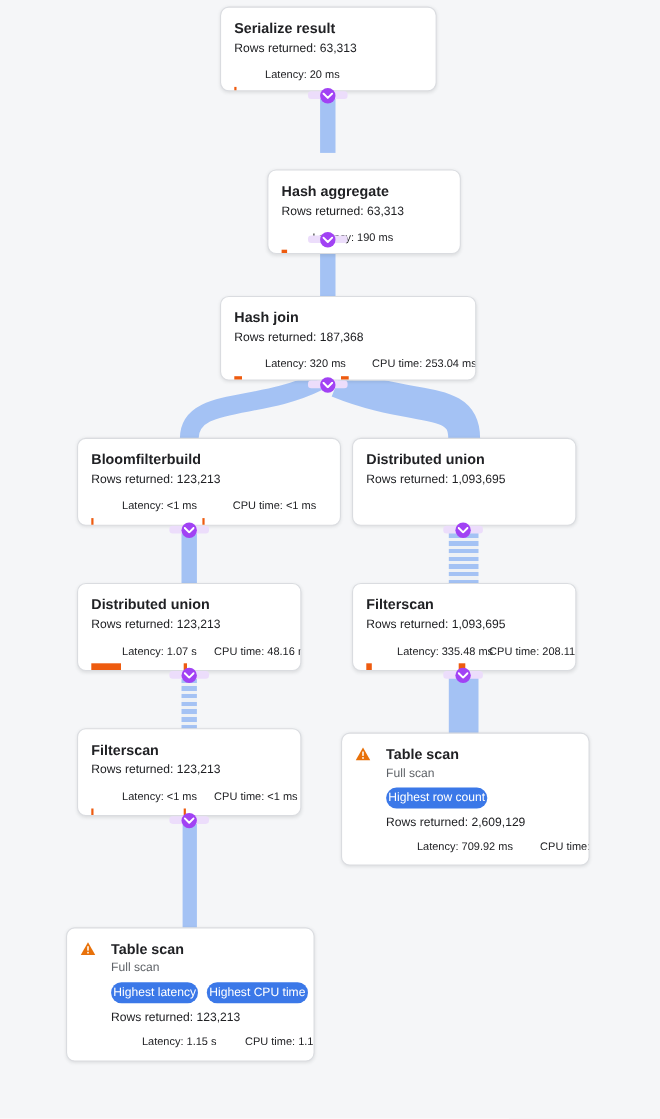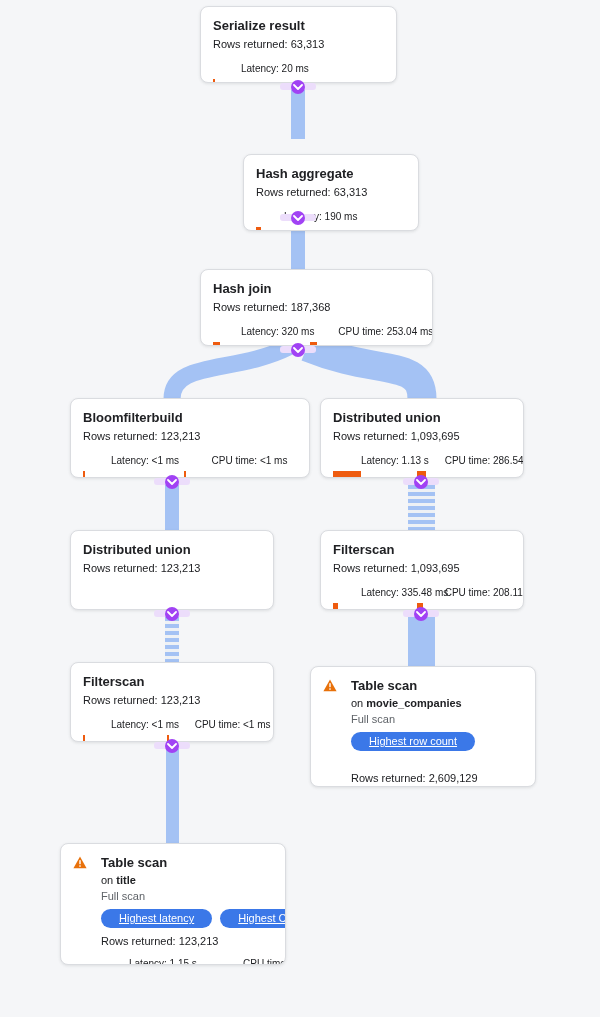--- a/index.html
+++ b/index.html
@@ -25,21 +25,21 @@
   
   .ts-head { display:flex; align-items:flex-start; }
   .warn { width:14px; height:13px; margin-top:2px; flex:none; }
   .ts-body { margin-left:14px; flex:1; }
   .on-line { font-size:11px; color:#202124; margin-top:2px; line-height:14px; }
   .on-line b { font-weight:700; }
   .scan-type { font-size:11px; color:#5f6368; margin-top:2px; line-height:14px; }
   .badges { display:flex; gap:8px; margin-top:6px; }
   .pill {
     background:#3b78e8; color:#ffffff; font-size:11px; line-height:13px;
-    padding:3px 18px; border-radius:10px; white-space:nowrap;text-decoration:underline;
+    padding:3px 2px; border-radius:10px; white-space:nowrap;
   }
   
   .link { position:absolute; background:#a4c2f4; z-index:0; }
   .link.striped {
     background:repeating-linear-gradient(
       to bottom, #a4c2f4 0px, #a4c2f4 4px, #eef1f5 4px, #eef1f5 7px);
   }
   .split-svg { position:absolute; left:0; top:346px; z-index:0; }
   
   .chev { position:absolute; width:36px; height:15px; z-index:3; cursor:pointer; }
@@ -121,35 +121,35 @@
       <div class="m-col cpu">
         <div class="m-label"><span>CPU time:</span> <span>&lt;1 ms</span></div>
         <div class="bar" style="width: 2px;"></div>
       </div>
     </div>
   </div>
 
   <div class="node" style="left:320px;top:398px;width:204px;height:80px;">
     <div class="title">Distributed union</div>
     <div class="rows"><span>Rows returned:</span> <span>1,093,695</span></div>
-    <div class="metrics">
-      <div class="m-col lat">
-        <div class="m-label"><span>Latency:</span> <span>1.13 s</span></div>
-        <div class="bar" style="width: 28px;"></div>
-      </div>
-      <div class="m-col cpu">
-        <div class="m-label"><span>CPU time:</span> <span>286.54 ms</span></div>
-        <div class="bar" style="width: 9px;"></div>
-      </div>
-    </div>
   </div>
 
   <div class="node" style="left:70px;top:530px;width:204px;height:80px;">
     <div class="title">Distributed union</div>
     <div class="rows"><span>Rows returned:</span> <span>123,213</span></div>
+    <div class="metrics">
+      <div class="m-col lat">
+        <div class="m-label"><span>Latency:</span> <span>1.07 s</span></div>
+        <div class="bar" style="width: 27px;"></div>
+      </div>
+      <div class="m-col cpu">
+        <div class="m-label"><span>CPU time:</span> <span>48.16 ms</span></div>
+        <div class="bar" style="width: 3px;"></div>
+      </div>
+    </div>
   </div>
 
   <div class="node" style="left:320px;top:530px;width:204px;height:80px;">
     <div class="title">Filterscan</div>
     <div class="rows"><span>Rows returned:</span> <span>1,093,695</span></div>
     <div class="metrics">
       <div class="m-col lat">
         <div class="m-label"><span>Latency:</span> <span>335.48 ms</span></div>
         <div class="bar" style="width: 5px;"></div>
       </div>
@@ -177,26 +177,25 @@
 
   <div class="node" style="left:310px;top:666px;width:226px;height:121px;">
     <div class="ts-head">
       <svg class="warn" viewBox="0 0 14 13">
         <path d="M7 0.5 L13.6 12.2 H0.4 Z" fill="#e8710a"></path>
         <rect x="6.3" y="4.2" width="1.4" height="4" fill="#ffffff"></rect>
         <rect x="6.3" y="9.3" width="1.4" height="1.5" fill="#ffffff"></rect>
       </svg>
       <div class="ts-body">
         <div class="title">Table scan</div>
-        <div class="on-line"><span>on</span> <b>movie_companies</b></div>
         <div class="scan-type">Full scan</div>
         <div class="badges">
           <span class="pill">Highest row count</span>
         </div>
-        <div class="rows" style="margin-top:20px;"><span>Rows returned:</span> <span>2,609,129</span></div>
+        <div class="rows" style="margin-top:6px;"><span>Rows returned:</span> <span>2,609,129</span></div>
         <div class="metrics" style="margin-top:9px;">
           <div class="m-col lat">
             <div class="m-label"><span>Latency:</span> <span>709.92 ms</span></div>
 
           </div>
           <div class="m-col cpu">
             <div class="m-label"><span>CPU time:</span> <span>704.49 ms</span></div>
 
           </div>
         </div>
@@ -206,21 +205,20 @@
 
   <div class="node" style="left:60px;top:843px;width:226px;height:122px;">
     <div class="ts-head">
       <svg class="warn" viewBox="0 0 14 13">
         <path d="M7 0.5 L13.6 12.2 H0.4 Z" fill="#e8710a"></path>
         <rect x="6.3" y="4.2" width="1.4" height="4" fill="#ffffff"></rect>
         <rect x="6.3" y="9.3" width="1.4" height="1.5" fill="#ffffff"></rect>
       </svg>
       <div class="ts-body">
         <div class="title">Table scan</div>
-        <div class="on-line"><span>on</span> <b>title</b></div>
         <div class="scan-type">Full scan</div>
         <div class="badges">
           <span class="pill">Highest latency</span>
           <span class="pill">Highest CPU time</span>
         </div>
         <div class="rows" style="margin-top:6px;"><span>Rows returned:</span> <span>123,213</span></div>
         <div class="metrics" style="margin-top:9px;">
           <div class="m-col lat">
             <div class="m-label"><span>Latency:</span> <span>1.15 s</span></div>
 

